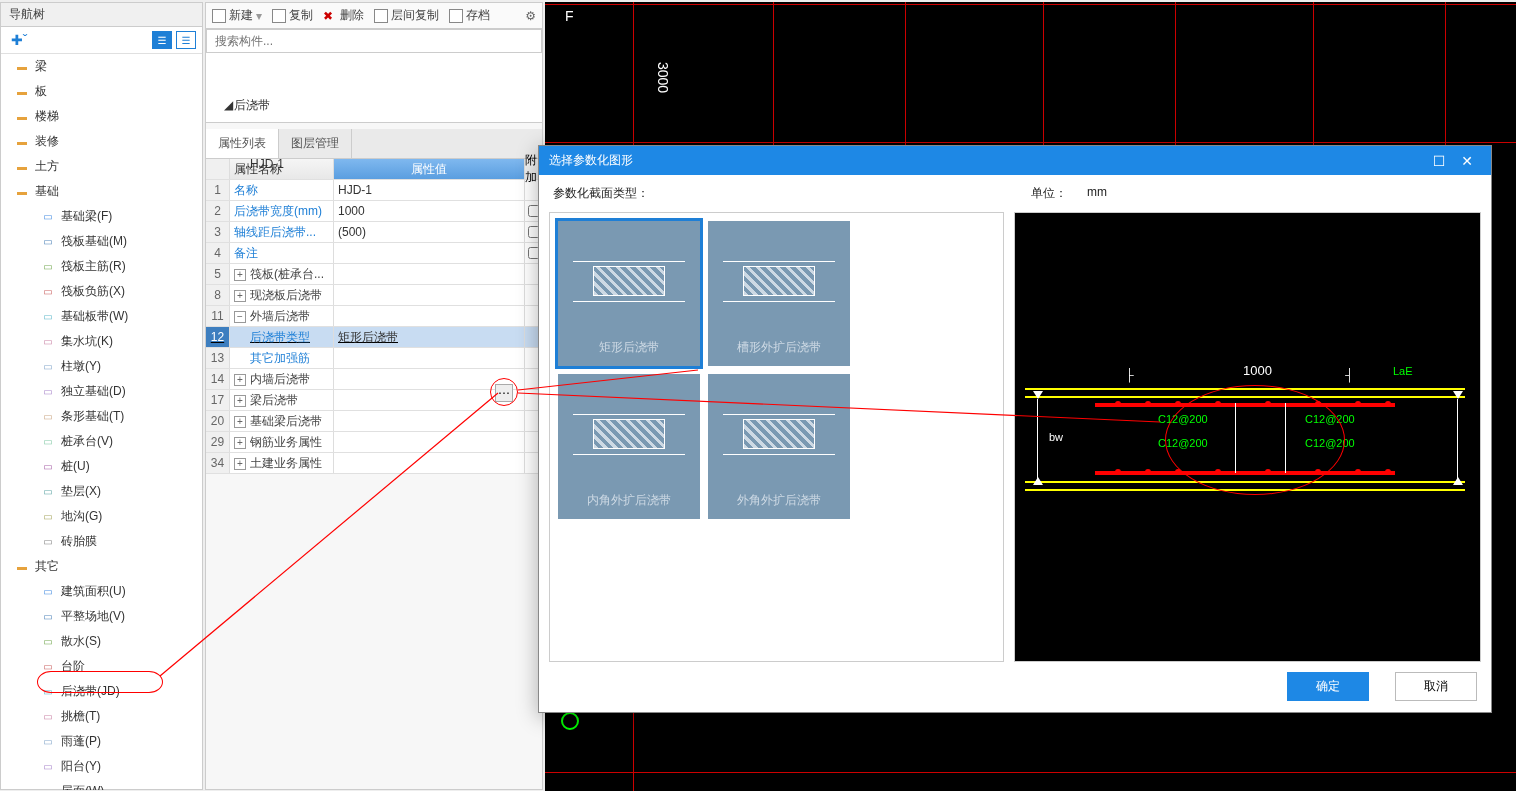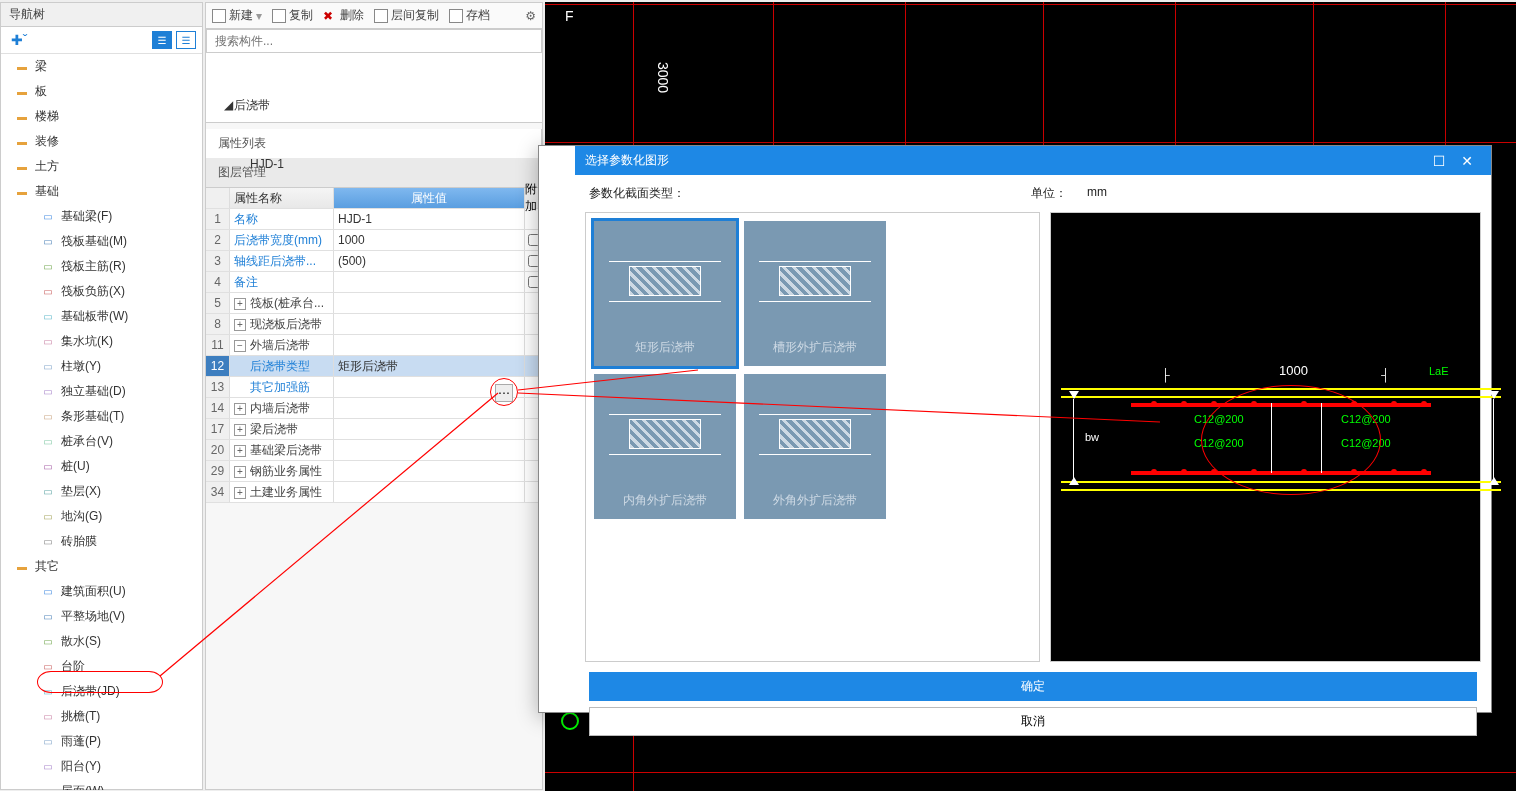--- a/index.html
+++ b/index.html
@@ -30,47 +30,47 @@
 .toolbar { display:flex; align-items:center; padding:4px 6px; gap:10px; border-bottom:1px solid #ccc; background:#fafafa; }
 .tbtn { display:flex; align-items:center; gap:3px; color:#444; }
 .tbtn .ti { width:14px; height:14px; display:inline-block; }
 .gear { margin-left:auto; color:#666; }
 .search { width:100%; padding:4px 8px; border:1px solid #ccc; color:#999; background:#fff; }
 .clist { padding:4px 0; background:#fff; border-bottom:1px solid #ccc; height:70px; }
 .clist .ci { padding:3px 18px; color:#333;margin-top:37px; }
 .clist .ci.sub { padding-left:44px; background:#e6effa; }
 .ci .arrow { display:inline-block; width:10px; }
 
-.prop-tabs { display:flex; border-bottom:1px solid #ccc; background:#eaeaea; margin-top:6px;flex-direction:column; }
+.prop-tabs { display:flex; border-bottom:1px solid #ccc; background:#eaeaea; margin-top:6px; }
 .prop-grid { background:#fff; }
 .prow { display:flex; border-bottom:1px solid #e0e0e0; height:21px; align-items:stretch; }
 .prow .rn { width:24px; text-align:center; background:#f0f0f0; border-right:1px solid #ddd; color:#666; line-height:21px; }
 .prow .pname { width:104px; padding:0 4px; border-right:1px solid #ddd; color:#1e7fd6; line-height:21px; overflow:hidden; white-space:nowrap; }
 .prow .pname.blk { color:#444; }
 .prow .pname.ind { padding-left:20px; }
 .prow .pname .exp { display:inline-block; width:12px; height:12px; border:1px solid #999; text-align:center; line-height:10px; margin-right:4px; font-size:10px; color:#666; }
 .prow .pval { flex:1; padding:0 4px; line-height:21px; color:#333; }
 .prow .pchk { width:18px; border-left:1px solid #ddd; display:flex; align-items:center; justify-content:center; }
 .prow .pchk input { width:12px; height:12px; }
 .prow.hdr { background:linear-gradient(#f5f5f5,#e8e8e8); font-weight:400; }
 .prow.hdr .pname,.prow.hdr .pval,.prow.hdr .rn { color:#333; }
-.prow.selrow { background:#c8dcf2; }
+.prow.selrow { background:#c8dcf2;text-decoration:underline; }
 .prow.selrow .rn { background:#3d7ebf; color:#fff; }
 .prow.selrow .pname{ color:#1e7fd6; }
 .valbtn { position:absolute; left:495px; top:384px; width:18px; height:18px; background:#eee; border:1px solid #aaa; text-align:center; line-height:16px; }
 .valbtn-ring { position:absolute; left:490px; top:378px; width:28px; height:28px; border:1.5px solid #f00; border-radius:14px; pointer-events:none; }
 
 
 .canvas { position:absolute; left:545px; top:2px; right:0; bottom:0; background:#000; overflow:hidden; }
 .canvas .gridln { position:absolute; background:#c00; }
 .canvas .axis { position:absolute; color:#fff; font-size:14px; }
 .canvas .dim { position:absolute; color:#fff; font-size:14px; writing-mode:vertical-rl; }
 
 
-.dialog { position:absolute; left:538px; top:145px; width:954px; height:568px; background:#fff; border:1px solid #888; box-shadow:0 4px 20px rgba(0,0,0,.3);padding-left:36px; }
+.dialog { position:absolute; left:538px; top:145px; width:954px; height:568px; background:#fff; border:1px solid #888; box-shadow:0 4px 20px rgba(0,0,0,.3); }
 .dlg-title { background:#1e88e5; color:#fff; padding:6px 10px; display:flex; align-items:center; }
 .dlg-title .dtxt { flex:1; }
 .dlg-title .wbtn { width:28px; text-align:center; font-size:14px; }
 .dlg-sub { display:flex; padding:10px 14px; color:#222; }
 .dlg-body { display:flex; padding:0 10px; gap:10px; }
 .shape-grid { width:455px; display:flex; flex-wrap:wrap; gap:8px; border:1px solid #ccc; padding:8px; height:450px; align-content:flex-start; }
 .shape { width:142px; height:145px; background:#7a99b2; display:flex; flex-direction:column; align-items:center; justify-content:flex-end; color:#cdd9e4; padding-bottom:10px; position:relative; }
 .shape.sel { outline:3px solid #1e7fd6; }
 .shape-lbl { font-size:12px; }
 .shape-draw { position:absolute; top:20px; left:15px; right:15px; height:80px; }
@@ -81,21 +81,21 @@
 .pv-el { position:absolute; }
 .pv-line-h { height:2px; background:#ff0; }
 .pv-line-r { height:4px; background:#f00; }
 .pv-dot { width:6px; height:6px; background:#f00; border-radius:50%; }
 .pv-txt { color:#0f0; font-size:11px; }
 .pv-txt.w { color:#fff; }
 .pv-arc { width:180px; height:110px; border:1.5px solid #f00; border-radius:90px/55px; }
 .pv-arrow-down { position:absolute; width:0; height:0; border-left:5px solid transparent; border-right:5px solid transparent; border-top:8px solid #fff; }
 .pv-arrow-up { position:absolute; width:0; height:0; border-left:5px solid transparent; border-right:5px solid transparent; border-bottom:8px solid #fff; }
 
-.dlg-foot { display:flex; justify-content:flex-end; padding:10px 14px; gap:6px;flex-direction:column; }
+.dlg-foot { display:flex; justify-content:flex-end; padding:10px 14px; gap:26px; }
 .btn { padding:5px 28px; border:1px solid #bbb; background:#fff; }
 .btn.pri { background:#1e88e5; color:#fff; border-color:#1e88e5; }
 svg.anno { position:absolute; left:0; top:0; width:1516px; height:791px; pointer-events:none; }
 svg.anno line { stroke:#f00; stroke-width:1.2; }
 .doc-ic { border:1px solid #888; background:#fff; }
 </style>
 </head>
 <body>
 
 <div class="navtree">

